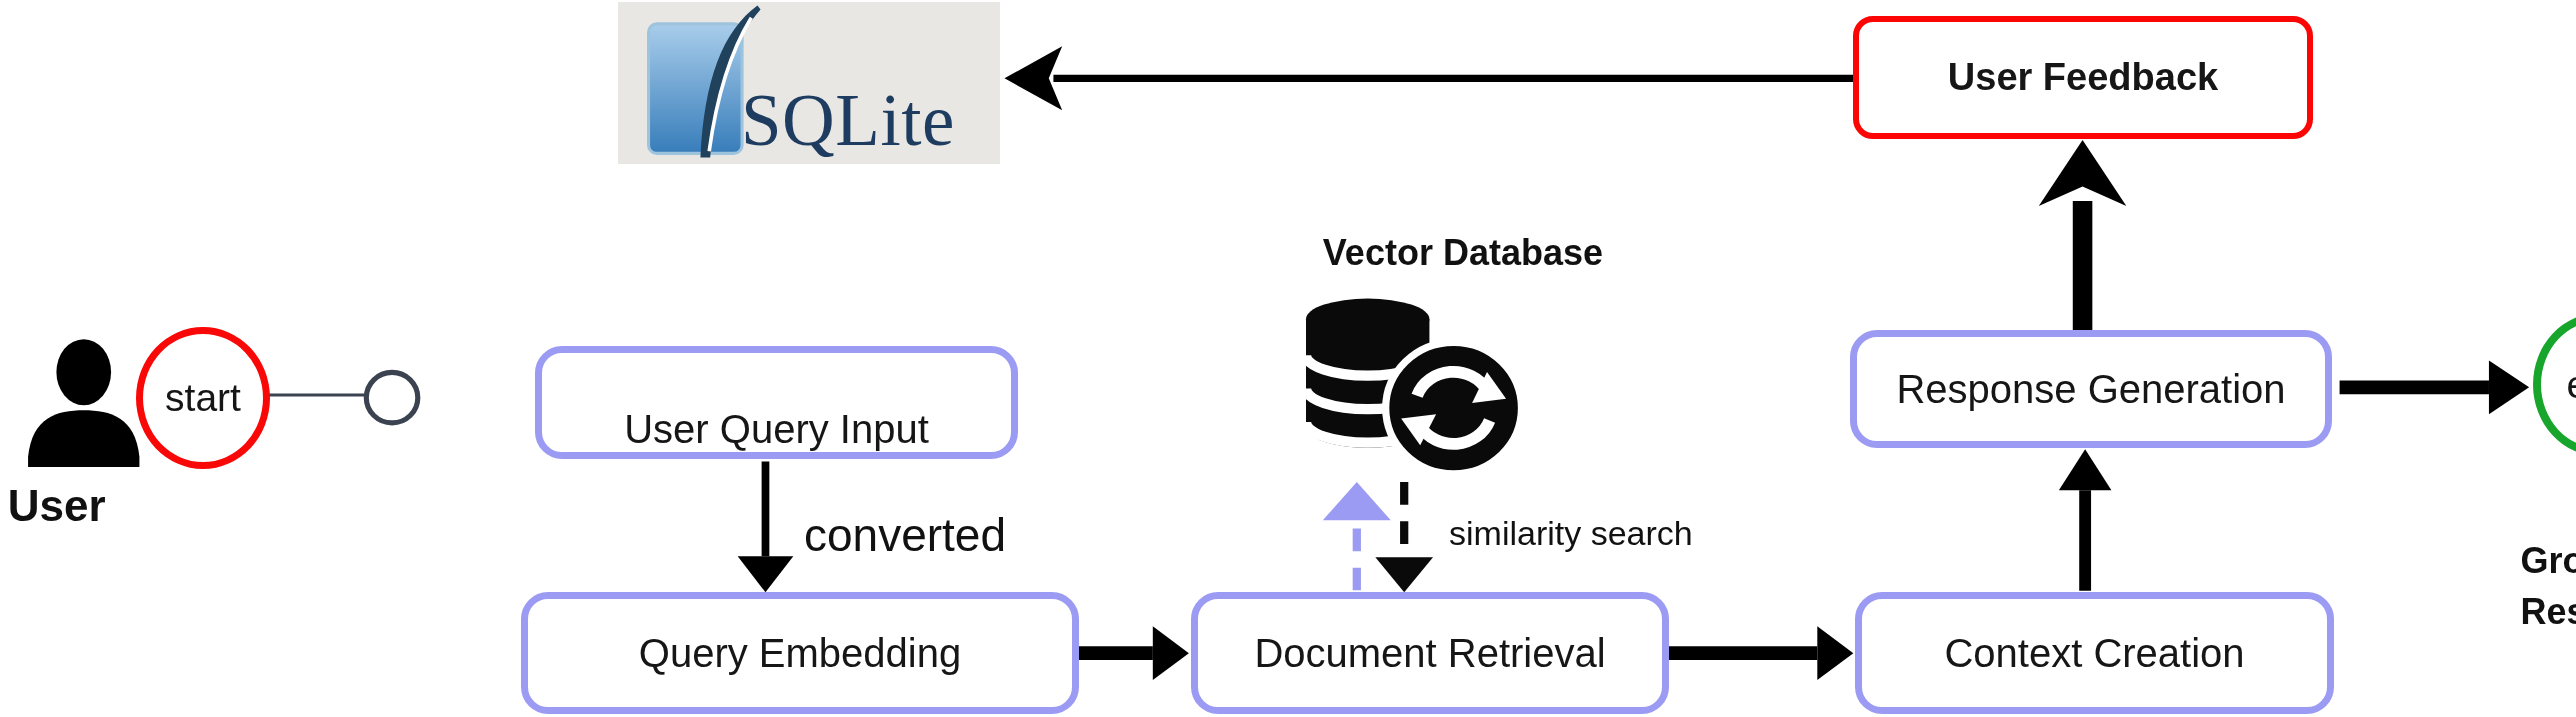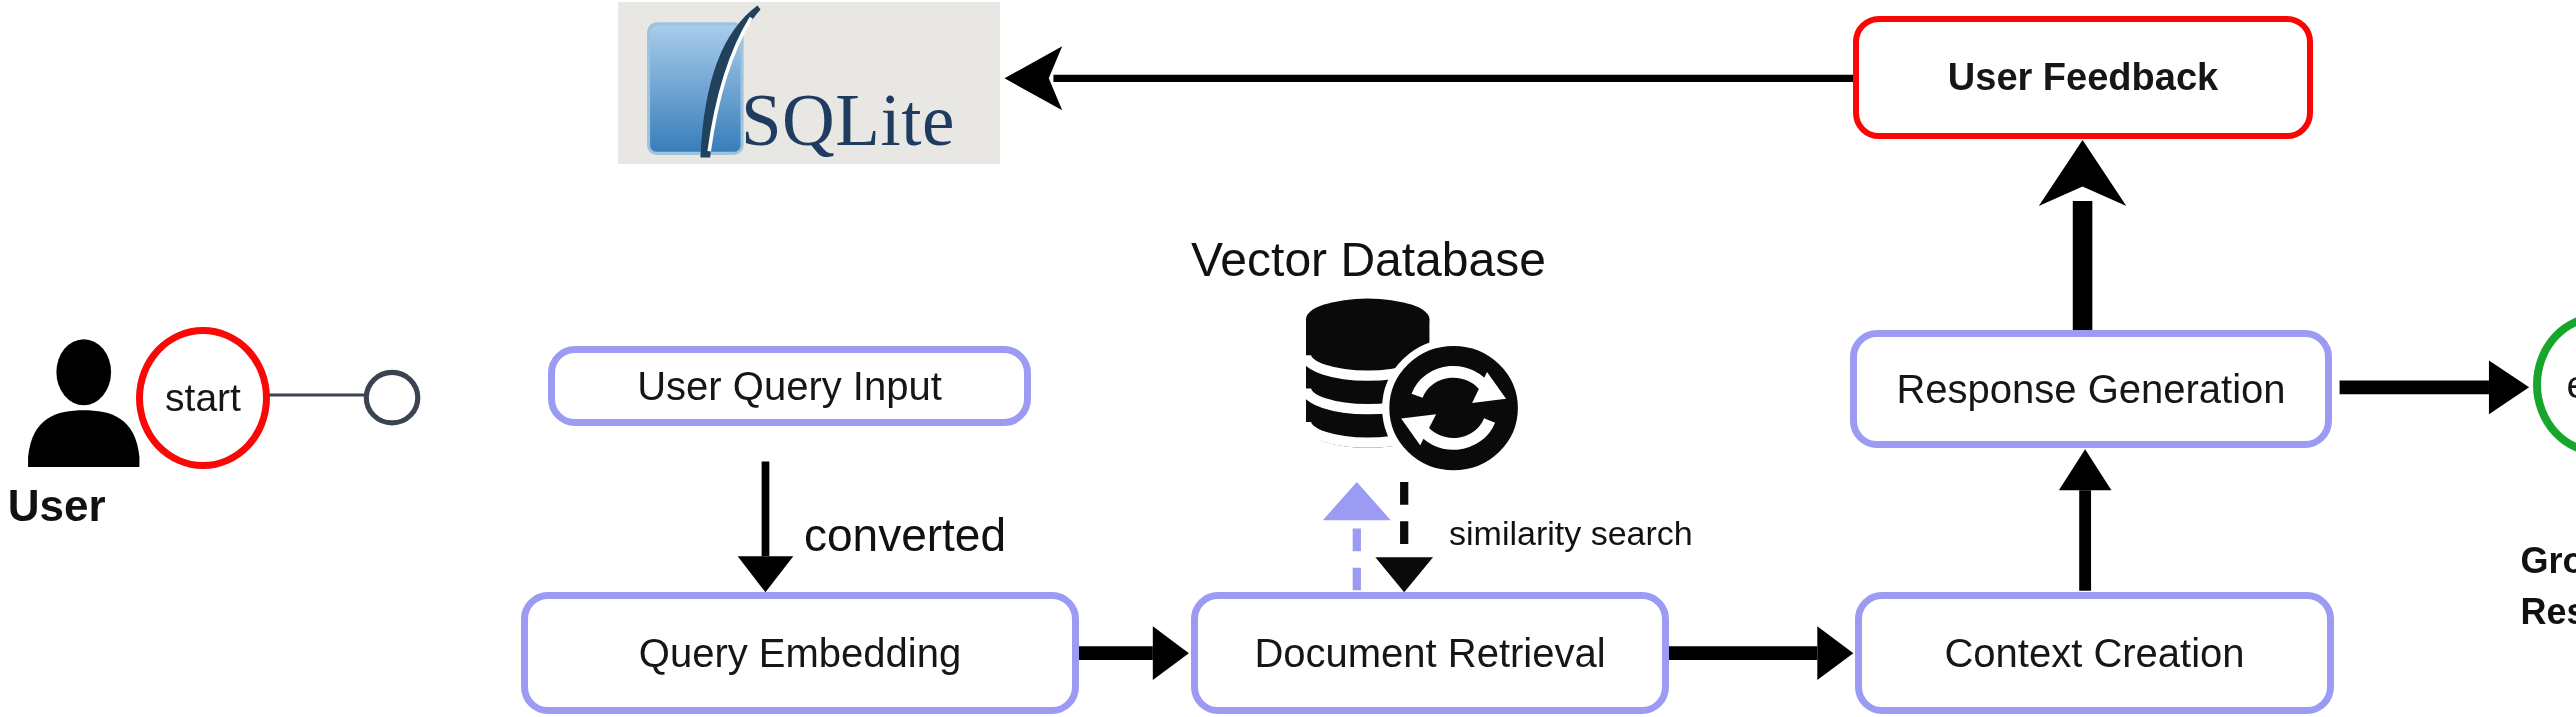--- a/index.html
+++ b/index.html
@@ -10,21 +10,21 @@
         background:#ffffff;border:7.7px solid #9b9bf3;border-radius:27px;
         font-size:40px;color:#161616;text-align:center;box-sizing:border-box;z-index:3;}
   .node.red{border:6.7px solid #fb0505;border-radius:26px;font-weight:bold;font-size:38px;}
   .terminal{position:absolute;display:flex;align-items:center;justify-content:center;
             background:#ffffff;border-radius:50%;font-size:39px;color:#161616;
             box-sizing:border-box;z-index:3;}
   .terminal.start{border:7.7px solid #f90808;}
   .terminal.end{border:8.8px solid #18a52c;}
   .freelabel{position:absolute;z-index:3;}
   .lab-user{left:7.7px;top:481px;width:116px;text-align:left;font-weight:bold;font-size:44px;}
-  .lab-vdb{left:1191px;top:232px;width:412px;text-align:left;font-weight:normal;font-size:48px;}
+  .lab-vdb{left:1191px;top:232px;width:412px;text-align:right;font-weight:bold;font-size:36px;}
   .lab-grounded{left:2452px;top:535px;width:309px;text-align:center;font-weight:bold;
                 font-size:36px;line-height:1.42;}
   .lab-converted{left:804px;top:508px;font-size:46px;}
   .lab-simsearch{left:1449px;top:514px;font-size:34px;}
   .sqlite-logo{position:absolute;left:618px;top:2.1px;width:382px;height:162px;
                background:#e9e7e4;z-index:2;}
   .sqlite-text{position:absolute;left:123px;top:77px;font-family:"Liberation Serif", serif;
                font-size:73px;color:#1d3c5f;letter-spacing:0.5px;}
   .icon-svg{position:absolute;z-index:2;}
   svg{display:block;}
@@ -119,41 +119,41 @@
     <path d="M5 115 A120 40 0 0 0 245 115" stroke="#ffffff" stroke-width="20" fill="none"></path>
     <path d="M5 180 A120 40 0 0 0 245 180" stroke="#ffffff" stroke-width="20" fill="none"></path>
     <path d="M5 245 A120 40 0 0 0 245 245" stroke="#ffffff" stroke-width="20" fill="none"></path>
     <ellipse cx="292" cy="218" rx="132" ry="128" fill="#0a0a0a" stroke="#ffffff" stroke-width="14"></ellipse>
     <path d="M221 194 A75 70 0 0 1 357 183" stroke="#ffffff" stroke-width="23" fill="none"></path>
     <polygon points="357,148 394,200 328,208" fill="#ffffff"></polygon>
     <path d="M362 242 A75 70 0 0 1 227 253" stroke="#ffffff" stroke-width="23" fill="none"></path>
     <polygon points="227,290 190,238 258,230" fill="#ffffff"></polygon>
   </svg>
 
-  <div class="node" style="left:548px;top:346px;width:483px;height:80px;">
+  <div class="node" style="left:535px;top:346px;width:483px;height:113px;align-items:flex-end;">
     <span>User Query Input</span>
   </div>
 
   <div class="node" style="left:521px;top:592px;width:558px;height:122px;">
     <span>Query Embedding</span>
   </div>
 
   <div class="node" style="left:1191px;top:592px;width:478px;height:122px;">
     <span>Document Retrieval</span>
   </div>
 
   <div class="node" style="left:1855px;top:592px;width:479px;height:122px;">
     <span>Context Creation</span>
   </div>
 
   <div class="node" style="left:1850px;top:330px;width:482px;height:118px;">
     <span>Response Generation</span>
   </div>
 
-  <div class="node red" style="left:1853px;top:15.5px;width:460px;height:123px;">
+  <div class="node red" style="left:1853px;top:15.5px;width:460px;height:123px;border-radius:20px;">
     <span>User Feedback</span>
   </div>
 
   <div class="freelabel lab-converted">converted</div>
   <div class="freelabel lab-simsearch">similarity search</div>
 
   <div class="terminal end" style="left:2533px;top:313px;width:132px;height:143px;">
     <span>end</span>
   </div>
   <div class="freelabel lab-grounded">

